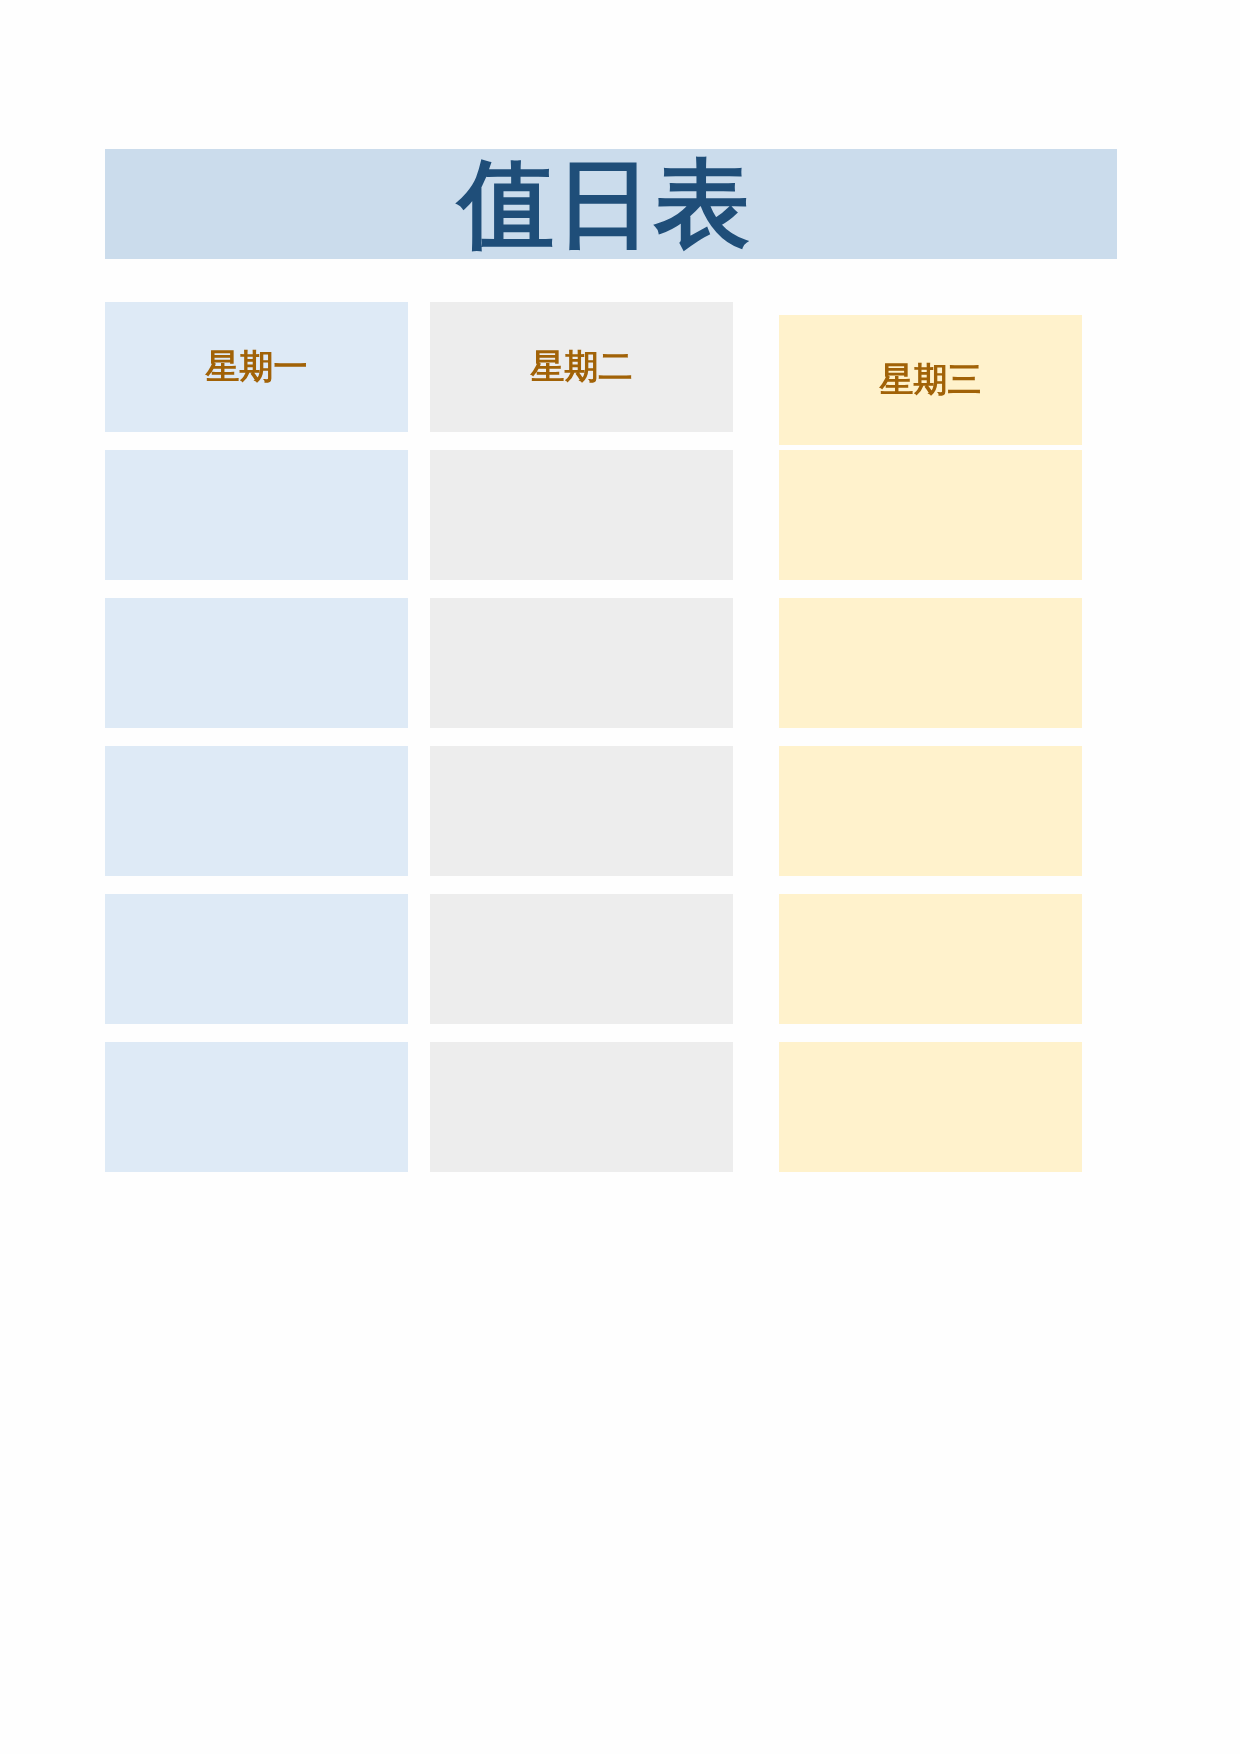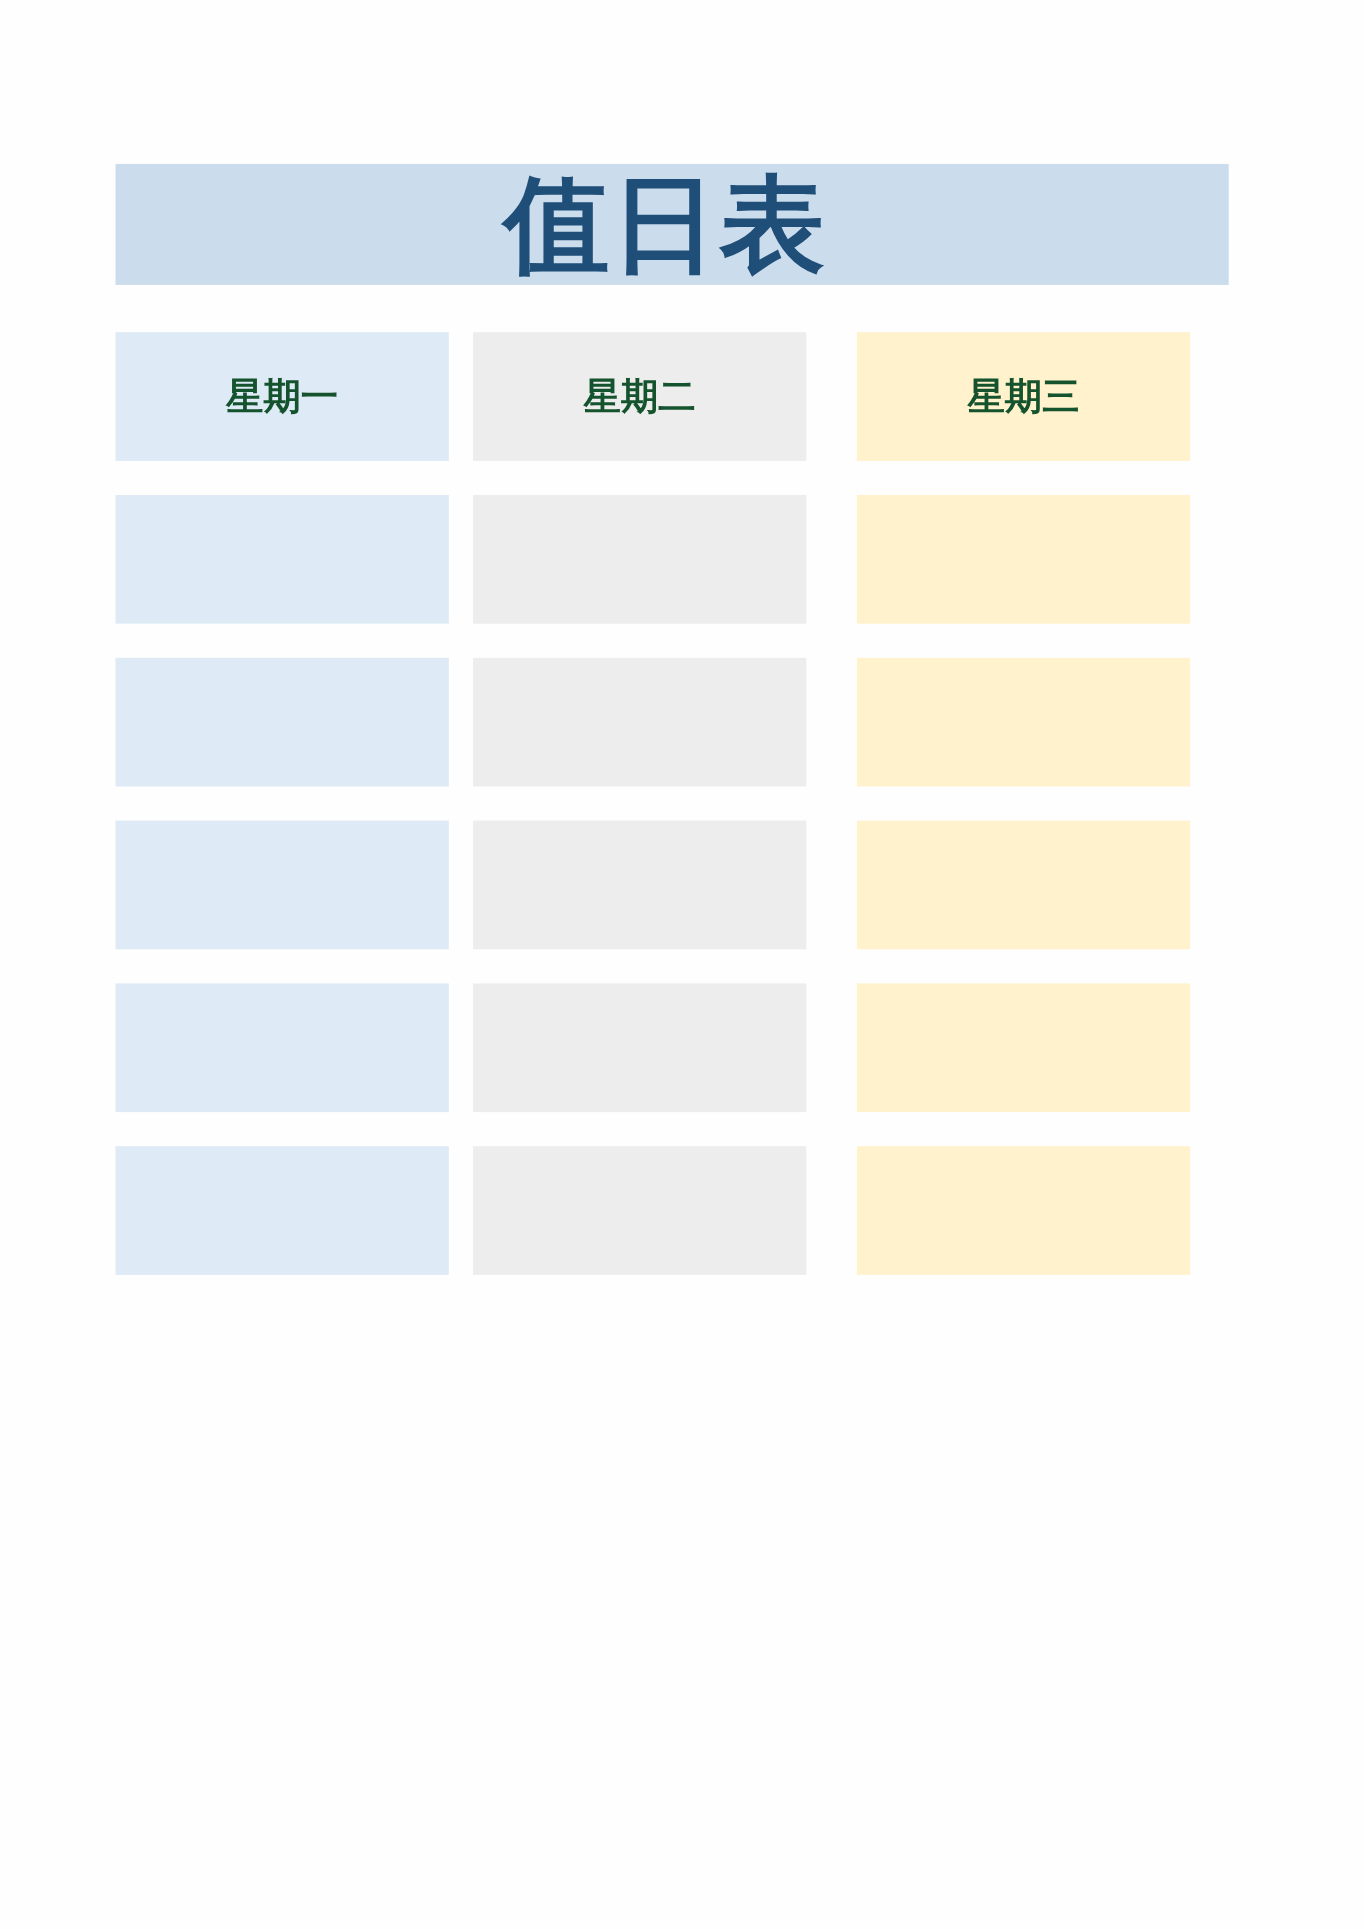--- a/index.html
+++ b/index.html
@@ -14,38 +14,38 @@
     }
     .title-text {
       position: absolute; left: 0; top: 0; width: 1012px; height: 110px;
       display: flex; align-items: center; justify-content: center;
       padding-right: 60px; box-sizing: border-box;
       color: #1f4e79; font-size: 96px; font-weight: bold; letter-spacing: 2px;
       line-height: 110px;
       padding-left: 48px;
     }
     .cell {
-      position: absolute; width: 303px; height: 117px;
+      position: absolute; width: 303px; height: 130px;
       display: flex; align-items: center; justify-content: center;
-      color: #14532d; font-size: 34px; font-weight: bold;
+      color: #a16207; font-size: 34px; font-weight: bold;
     }
     .c0 { left: 105px; background: #deeaf6; }
     .c1 { left: 430px; background: #ededed; }
     .c2 { left: 779px; background: #fff2cc; }
   </style>
 </head>
 <body>
 
 <div class="title-bar">
   <div class="title-text">值日表</div>
 </div>
 
 <div class="cell c0" style="top:302px">星期一</div>
 <div class="cell c1" style="top:302px">星期二</div>
-<div class="cell c2" style="top:302px">星期三</div>
+<div class="cell c2" style="top:315px">星期三</div>
 
 <div class="cell c0" style="top:450px"></div>
 <div class="cell c1" style="top:450px"></div>
 <div class="cell c2" style="top:450px"></div>
 
 <div class="cell c0" style="top:598px"></div>
 <div class="cell c1" style="top:598px"></div>
 <div class="cell c2" style="top:598px"></div>
 
 <div class="cell c0" style="top:746px"></div>

